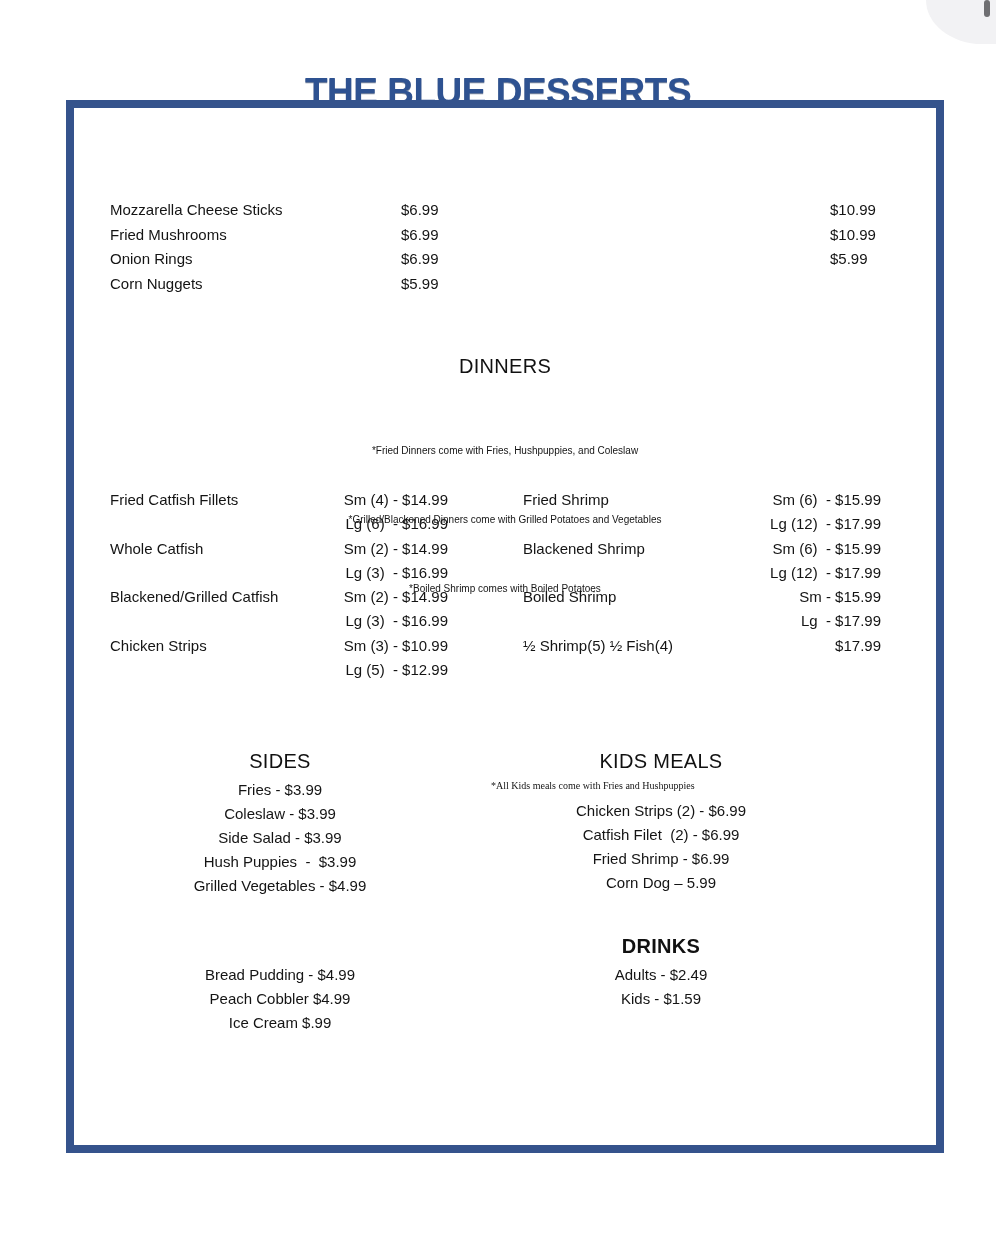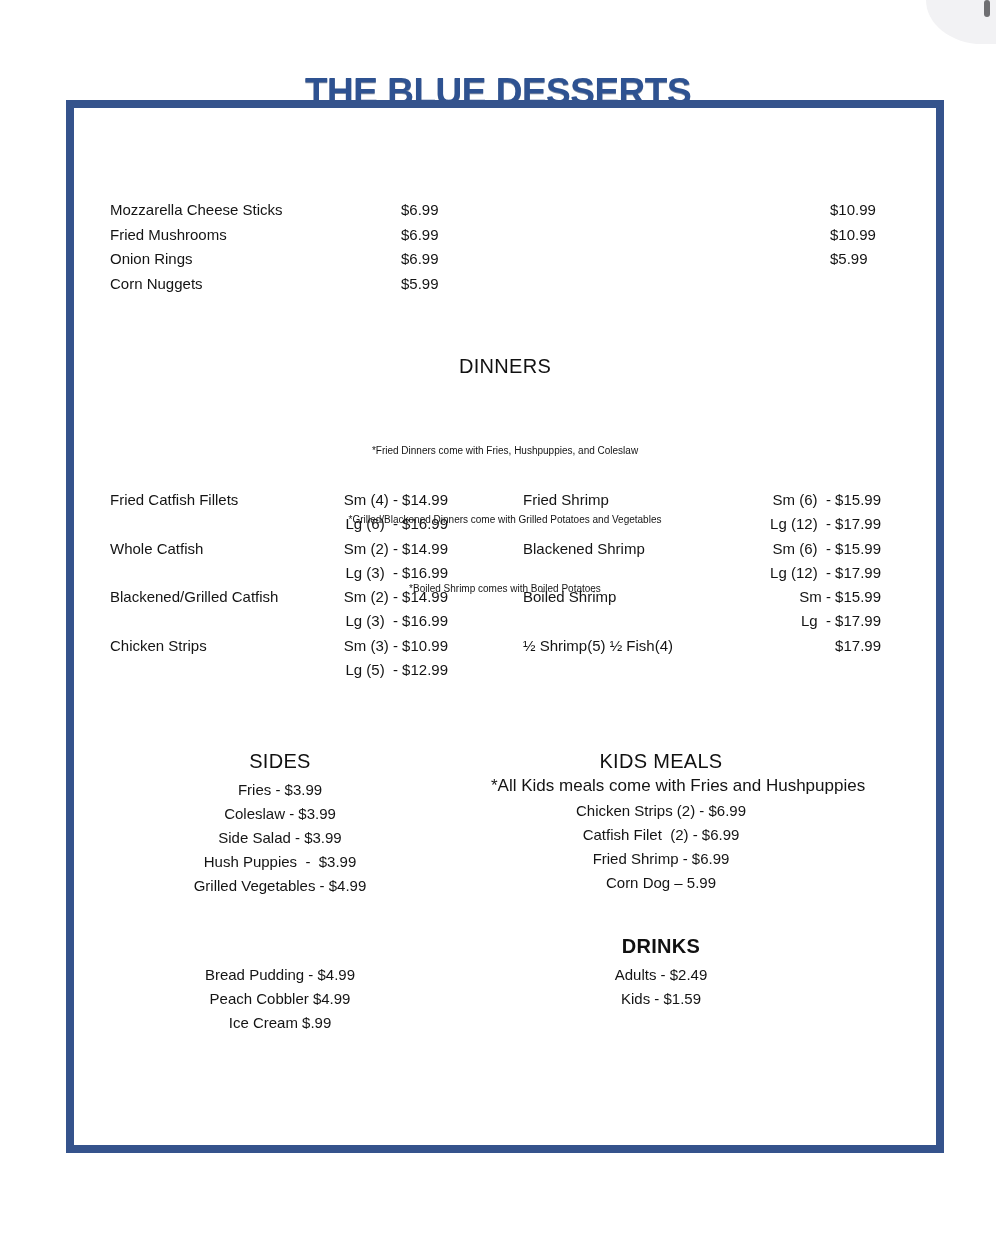--- a/index.html
+++ b/index.html
@@ -40,21 +40,21 @@
     font-size:10px; line-height:23px; white-space:pre;
   }
   .rows { position:absolute; }
   .rows > div { height:24.5px; line-height:24.5px; white-space:pre; }
   .rows.lh24 > div { height:24.3px; line-height:24.3px; }
   .right-col { text-align:right; }
   .items { position:absolute; width:340px; text-align:center; }
   .items > div { height:24px; line-height:24px; white-space:pre; }
   .kids-note {
     position:absolute; width:340px; text-align:left;
-    font-size:17px; line-height:22px; white-space:pre;
+    font-size:10px; line-height:22px; white-space:pre;font-family:Liberation Serif, serif;
   }
 
   
   #starters-heading { top:59px; }
   #st-names-l  { left:36px;  top:90px; }
   #st-prices-l { left:327px; top:90px; }
   #st-names-r  { left:449px; top:90px; }
   #st-prices-r { left:756px; top:90px; }
 
   #dinners-heading { top:244px; }

